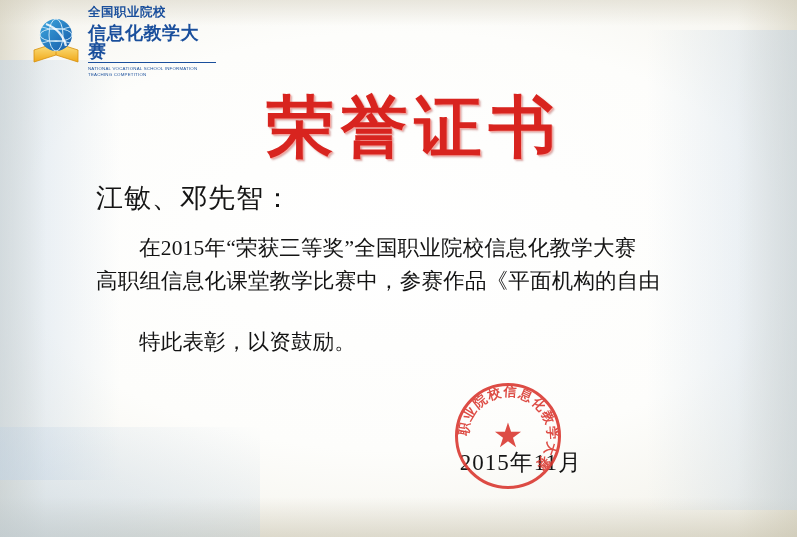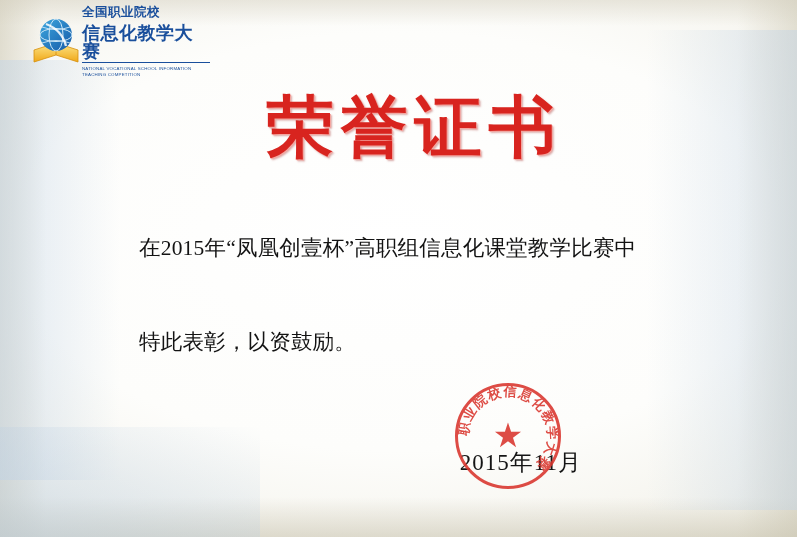--- a/index.html
+++ b/index.html
@@ -62,20 +62,21 @@
 
   
   #logo {
     position: absolute;
     left: 30px;
     top: 13px;
     width: 180px;
     height: 58px;
     display: flex;
     align-items: center;
+    gap: 6px;
   }
   .logo-emblem {
     position: relative;
     width: 52px;
     height: 52px;
     flex: 0 0 52px;
   }
   .logo-text-block {
     display: flex;
     flex-direction: column;
@@ -266,23 +267,25 @@
     <div class="logo-text-block">
       <div class="logo-line1">全国职业院校</div>
       <div class="logo-line2">信息化教学大赛</div>
       <div class="logo-underline"></div>
       <div class="logo-en">NATIONAL VOCATIONAL SCHOOL INFORMATION TEACHING COMPETITION</div>
     </div>
   </div>
 
   <div id="title">荣誉证书</div>
 
+  <div id="recipient">江敏、邓先智：</div>
 
   <div id="body-text">
-    <p class="indent">在2015年“凤凰创壹杯”高职组信息化课堂教学比赛中</p>
+    <p class="indent">在2015年“荣获三等奖”全国职业院校信息化教学大赛</p>
+    <p>高职组信息化课堂教学比赛中，参赛作品《平面机构的自由</p>
   </div>
 
   <div id="closing">特此表彰，以资鼓励。</div>
 
   <div id="issue-date">2015年11月</div>
 
   <div id="seal">
     <div class="seal-ring"></div>
     <svg class="seal-arc" viewBox="0 0 106 106">
       <defs>

